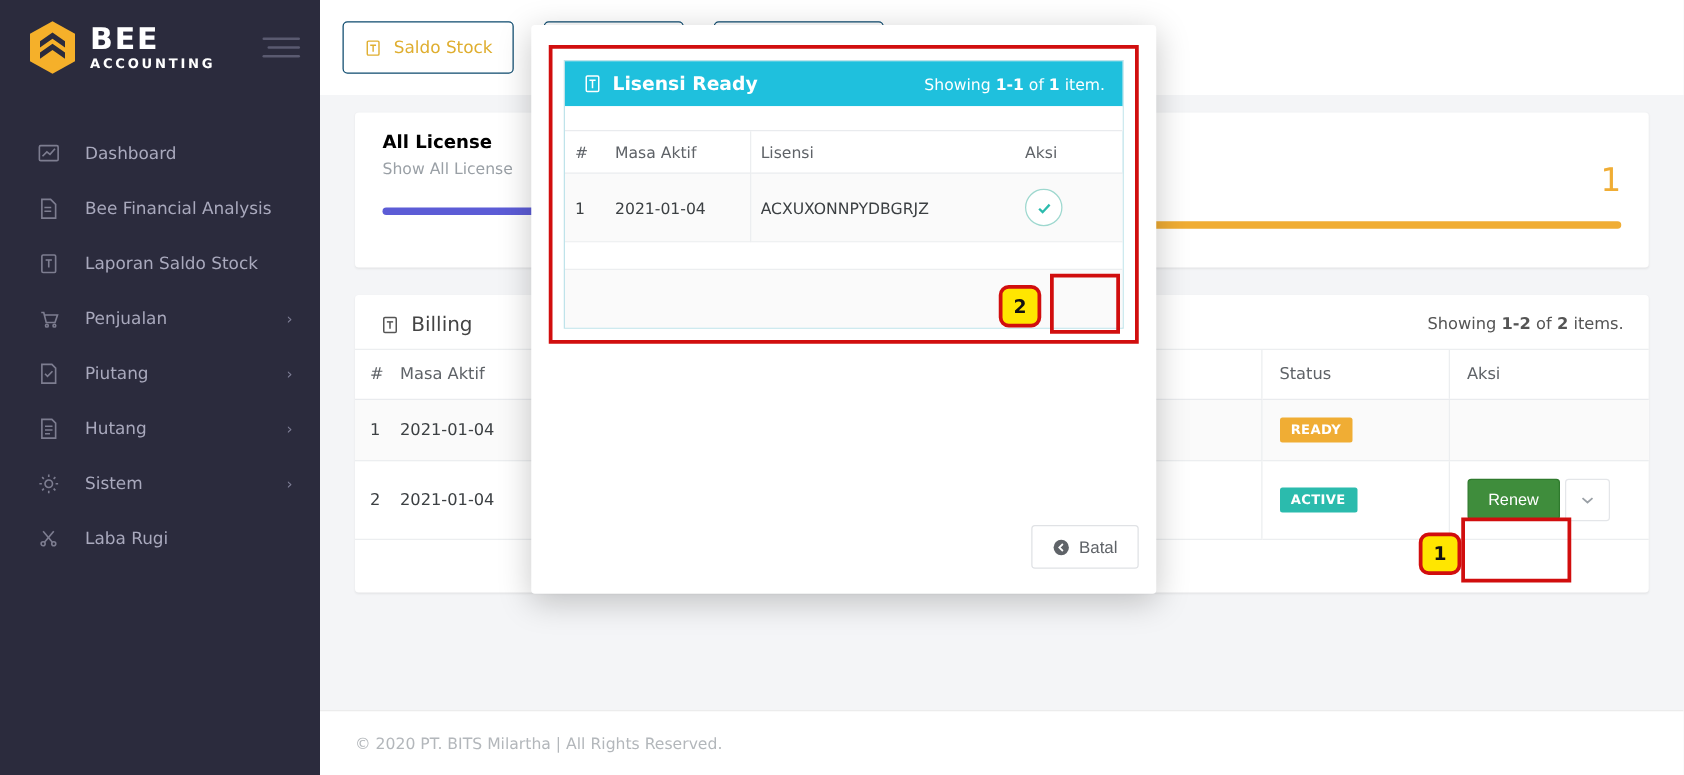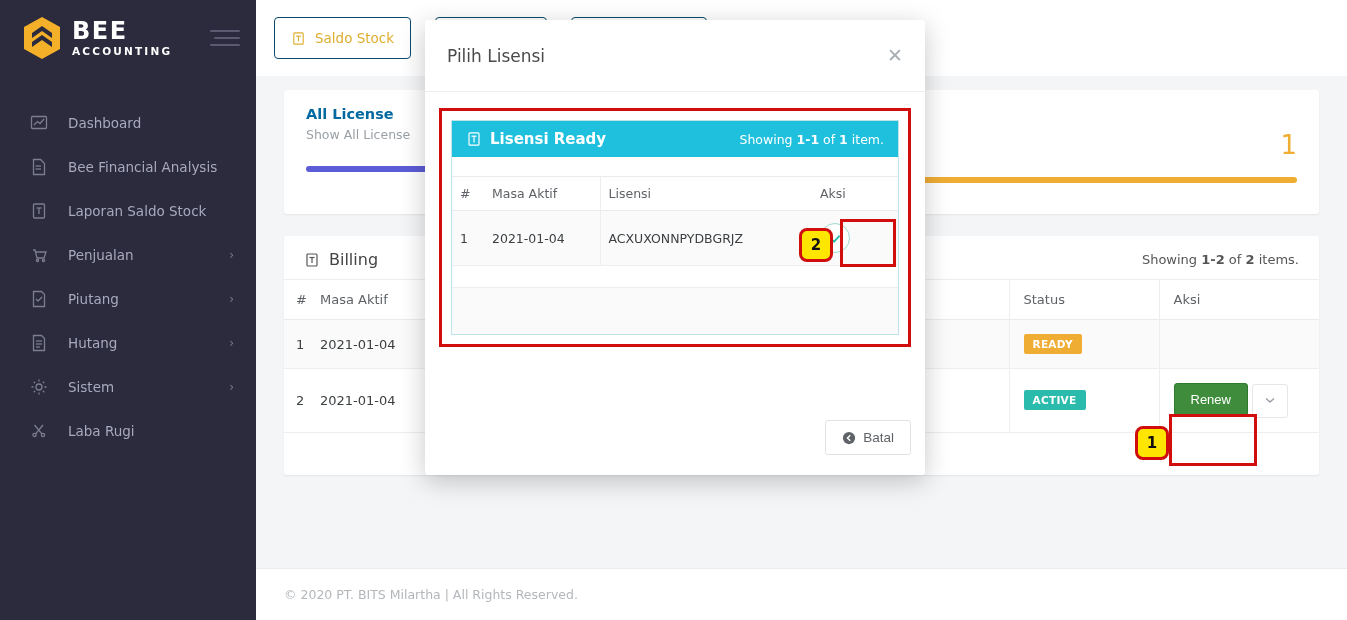--- a/index.html
+++ b/index.html
@@ -49,21 +49,21 @@
   .divider-v { width:1px; height:22px; background:#eee; margin:0 44px; }
   #user { color:#e2ab2e; font-size:13.5px; cursor:pointer; white-space:nowrap; }
   #user b { font-weight:bold; }
 
   
   #cards { display:flex; margin:14px 28px 0 28px; background:#fff; border-radius:3px;
            box-shadow:0 1px 2px rgba(0,0,0,.07); overflow:hidden; height:124px; }
   .card { flex:1 1 0; padding:16px 22px 0 22px; border-right:1px solid #eef0f2; position:relative; }
   .card:last-child { border-right:none; }
   .card-row { display:flex; align-items:flex-start; justify-content:space-between; }
-  .card-title { font-size:14.5px; font-weight:bold; color:#0369a1; }
+  .card-title { font-size:14.5px; font-weight:bold; color:#000000; }
   .card-sub { font-size:12.5px; color:#9aa0a6; margin-top:5px; }
   .card-num { font-size:26px; line-height:1; font-weight:400; }
   .bar { height:6px; border-radius:4px; margin-top:24px; }
 
   
   #billing { margin:22px 28px 0 28px; background:#fff; border-radius:3px;
              box-shadow:0 1px 2px rgba(0,0,0,.07); }
   #billing-head { display:flex; align-items:center; padding:14px 20px 10px 20px; }
   #billing-title { font-size:16px; color:#444; display:flex; align-items:center; }
   #billing-title .bico { margin-right:9px; display:flex; }
@@ -355,24 +355,20 @@
     </table>
     <div style="height:42px;"></div>
   </div>
 
   <div id="footer">
     <span>© 2020 PT. BITS Milartha | All Rights Reserved.</span>
   </div>
 </div>
 
 <div id="modal">
-  <div id="modal-head">
-    <div id="modal-title">Pilih Lisensi</div>
-    <div id="modal-close">✕</div>
-  </div>
 
   <div id="modal-body">
     <div id="hl-box">
       <div id="panel">
         <div id="panel-head">
           <span class="phico">
             <svg width="16" height="16" viewBox="0 0 16 16" fill="none" stroke="#ffffff" stroke-width="1.2">
               <rect x="3" y="1.8" width="10" height="12.4" rx="1"></rect>
                 <line x1="5.5" y1="5.2" x2="10.5" y2="5.2"></line>
                 <line x1="8" y1="5.2" x2="8" y2="11.5"></line>

